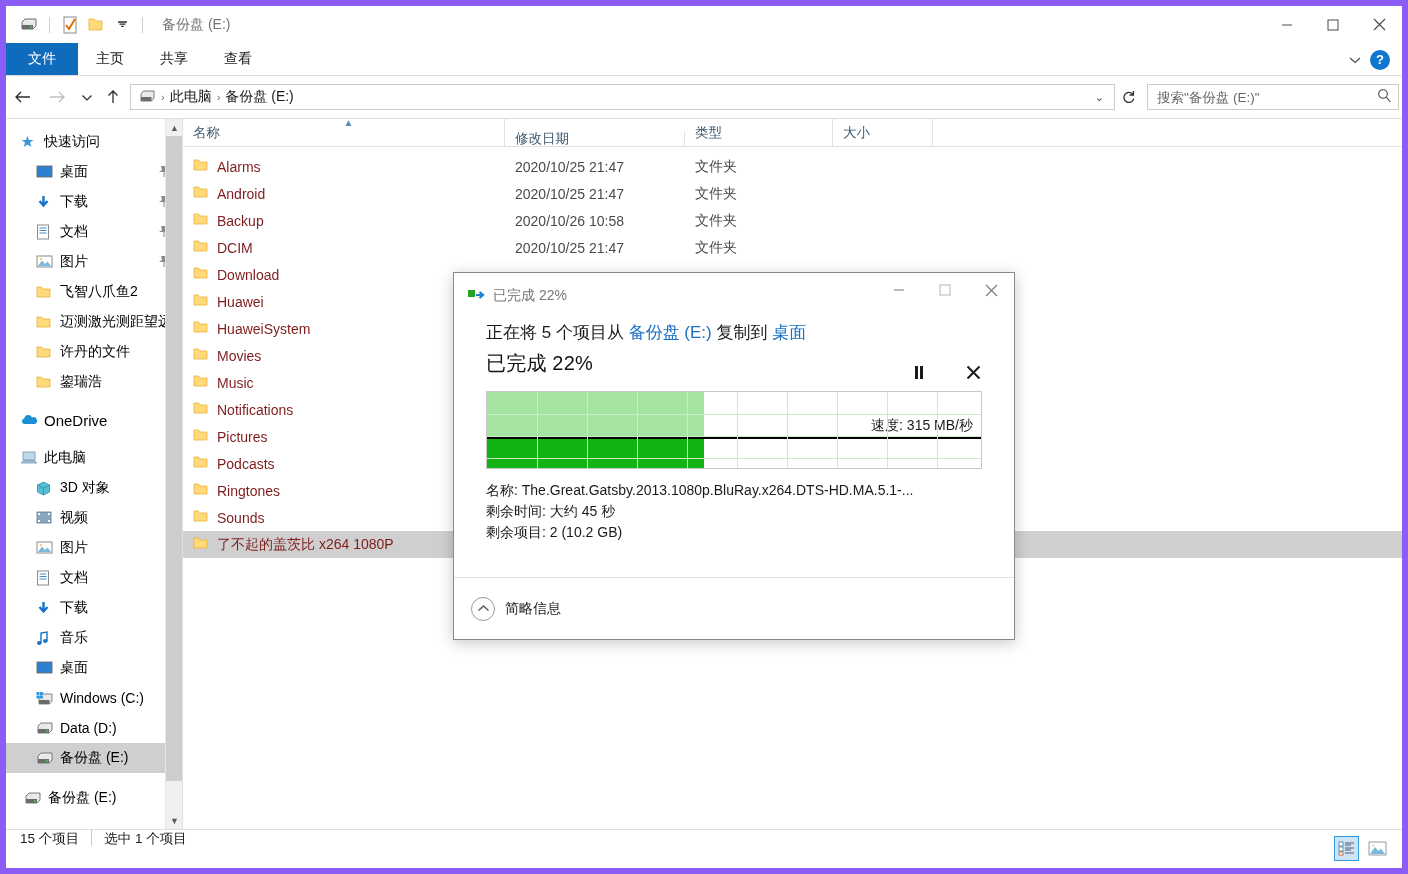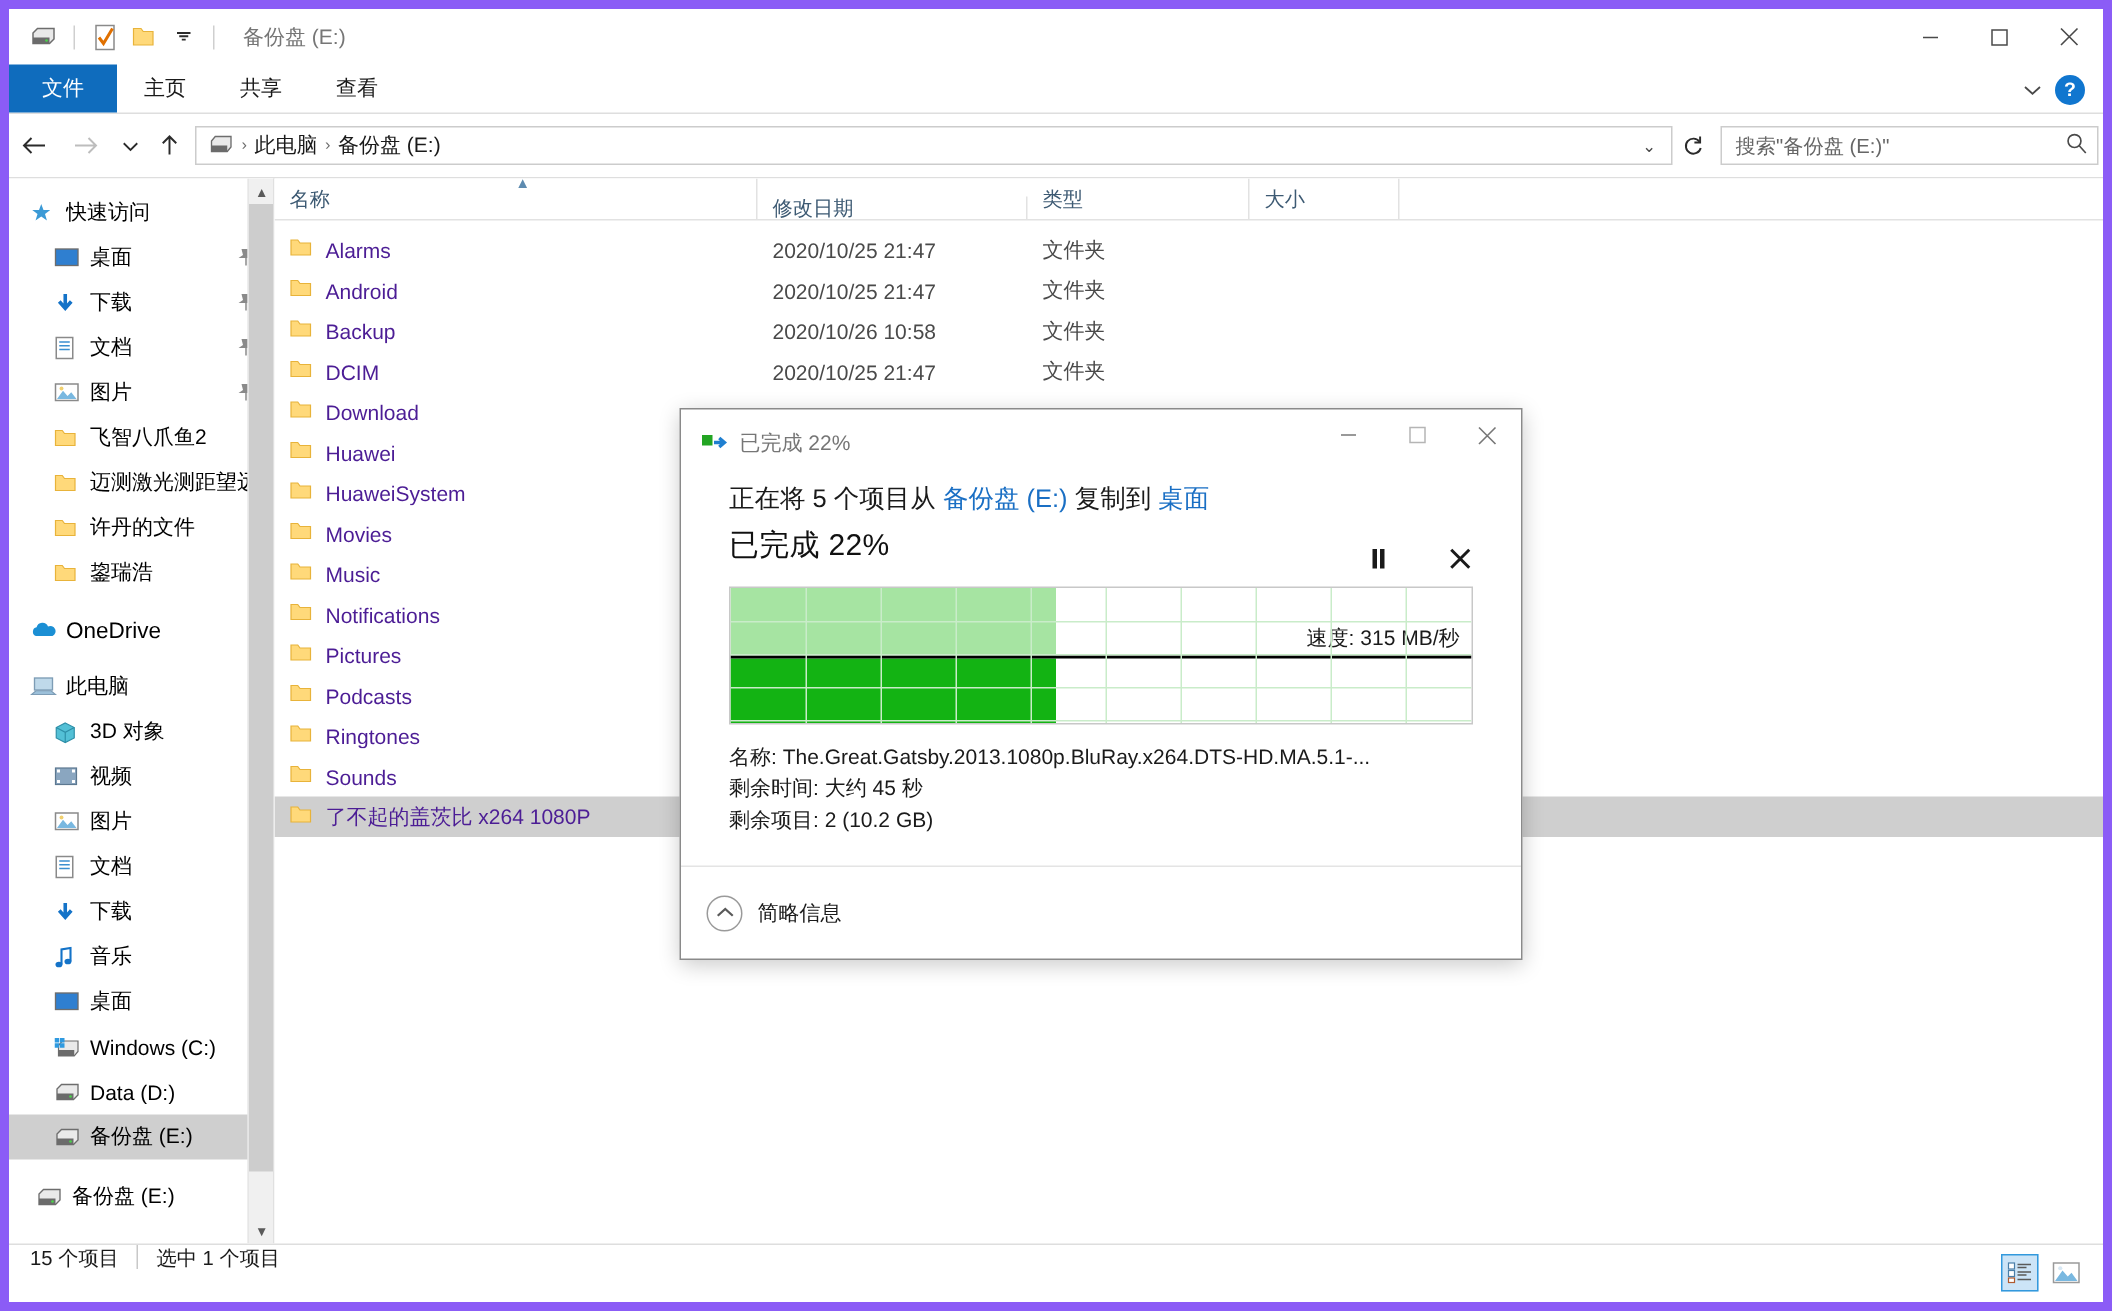--- a/index.html
+++ b/index.html
@@ -133,21 +133,21 @@
   .col.c-date { width: 180px; margin-top: 12px; }
   .col.c-type { width: 148px; }
   .col.c-size { width: 100px; }
   .sort-caret {
     position: absolute; left: 50%; top: -2px; color: #5d8bb0; font-size: 10px;
   }
   .rows { padding-top: 6px; }
   .row { height: 27px; display: flex; align-items: center; font-size: 14px; }
   .row.selected { background: #cfcfcf; }
   .cell-name { width: 322px; display: flex; align-items: center; padding-left: 10px; white-space: nowrap; overflow: hidden; }
-  .cell-name .fname { margin-left: 9px; color: #4c1d95; }
+  .cell-name .fname { margin-left: 9px; color: #7f1d1d; }
   .cell-date { width: 180px; color: #4a4a4a; padding-left: 10px; }
   .cell-type { width: 148px; color: #4a4a4a; padding-left: 10px; }
   .cell-size { width: 100px; color: #4a4a4a; padding-left: 10px; text-align: left; }
 
   
   .statusbar {
     position: absolute; left: 0; bottom: 0; width: 100%; height: 39px;
     border-top: 1px solid #dedede; background: #ffffff;
     display: flex; 
   }
@@ -178,21 +178,21 @@
   .dlg-line1 .lnk { color: #1a6fc4; }
   .dlg-pct {
     font-size: 20px; color: #111111; margin-top: 6px; letter-spacing: 0.2px;
   }
   .dlg-actions {
     position: absolute; right: 30px; top: 40px; display: flex; gap: 32px; align-items: center;
   }
   .dlg-act { width: 22px; height: 22px; display: flex; align-items: center; justify-content: center; }
 
   .graph {
-    margin-top: 14px; height: 92px; border: 1px solid #c8c8c8;
+    margin-top: 14px; height: 78px; border: 1px solid #c8c8c8;
     position: relative; overflow: hidden; background: #ffffff;
   }
   .grid-v, .grid-h { position: absolute; background: #c9ecc9; }
   .grid-v { width: 1px; top: 0; bottom: 0; }
   .grid-h { height: 1px; left: 0; right: 0; }
   .fill-top {
     position: absolute; left: 0; top: 0; background: #96df92; opacity: 0.85;
   }
   .fill-bot {
     position: absolute; left: 0; background: #13b313;

